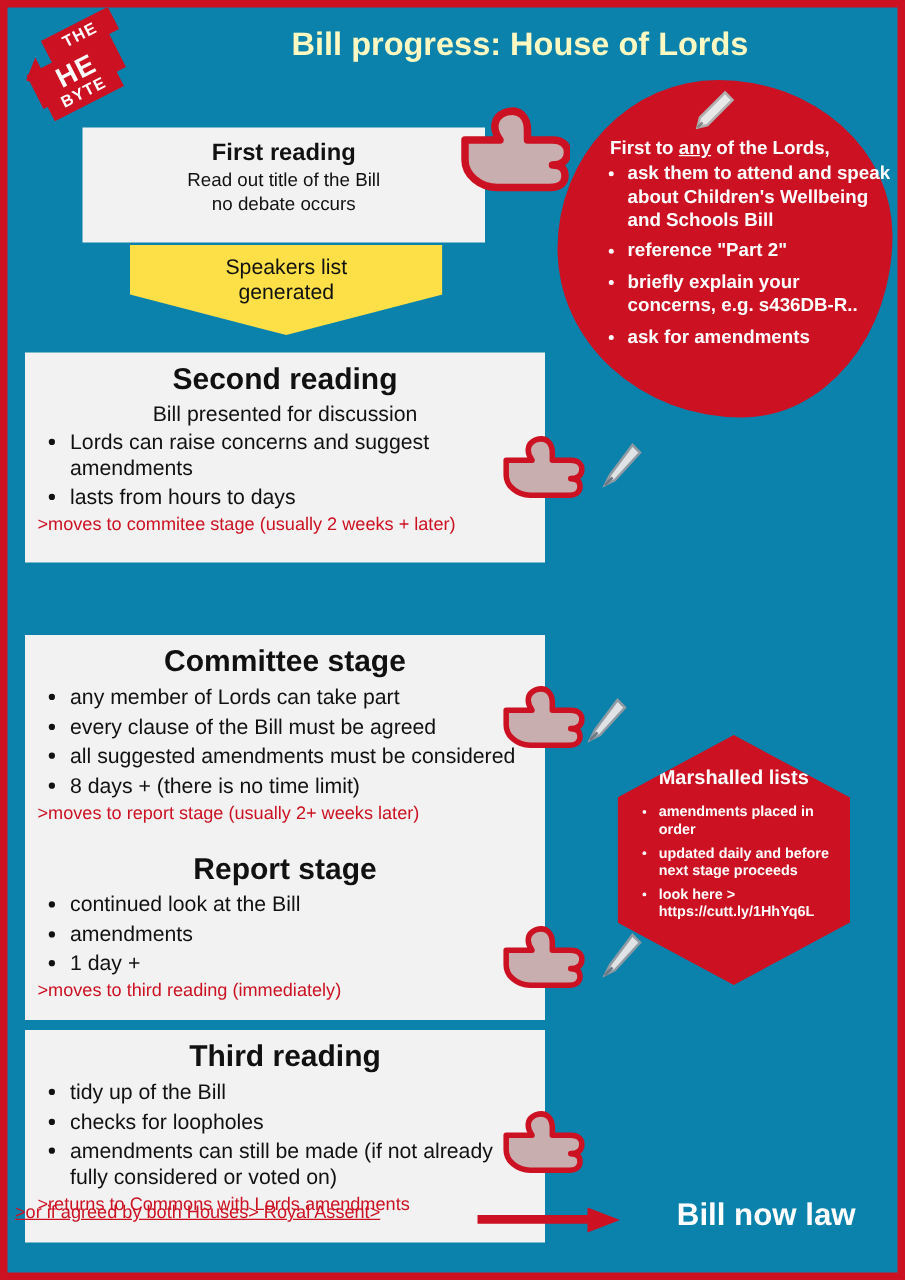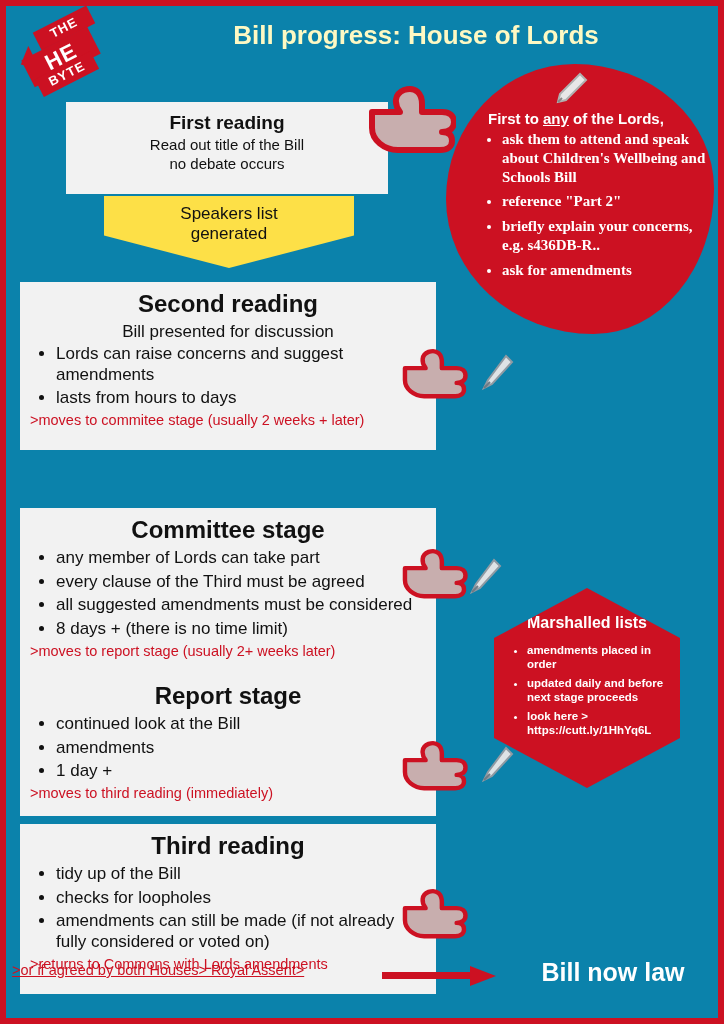--- a/index.html
+++ b/index.html
@@ -166,21 +166,21 @@
   .blob ul {
     position: absolute;
     left: 40px; top: 66px;
     width: 212px;
     margin: 0;
     padding-left: 16px;
     font-size: 15px;
     font-weight: bold;
     line-height: 1.25;
   }
-  .blob ul li { margin-bottom: 6px; font-family: Liberation Serif, serif; }
+  .blob ul li { margin-bottom: 6px; }
   .blob .blob-pen {
     position: absolute;
     left: 104px; top: 6px;
     width: 40px; height: 40px;
   }
 
   
   .hex {
     position: absolute;
     left: 488px; top: 582px;
@@ -336,21 +336,21 @@
     <svg viewBox="0 0 34 38">
       <path d="M26 2 L32 8 L12 30 L4 34 L8 26 Z" fill="#dfe3e6" stroke="#8f9aa3" stroke-width="2"></path>
       <path d="M4 34 L10 28" stroke="#6d7a85" stroke-width="2"></path>
     </svg>
   </div>
 
   <div class="box" id="committee-box">
     <h2>Committee stage</h2>
     <ul>
       <li>any member of Lords can take part</li>
-      <li>every clause of the Third must be agreed</li>
+      <li>every clause of the Bill must be agreed</li>
       <li>all suggested amendments must be considered</li>
       <li>8 days + (there is no time limit)</li>
     </ul>
     <div class="note">&gt;moves to report stage (usually 2+ weeks later)</div>
   </div>
 
   <div class="hand" id="hand-committee">
     <svg viewBox="0 0 92 84">
       <path d="M8 30 L36 30 C30 22 30 12 40 8 C52 4 58 12 58 22 L58 30 L78 30 C86 30 90 34 90 40 C90 46 86 50 78 50
                C86 50 88 54 88 59 C88 64 84 68 76 68 L34 68 C20 68 8 58 8 46 Z" fill="#c8aeae" stroke="#cc1122" stroke-width="6" stroke-linejoin="round"></path>

